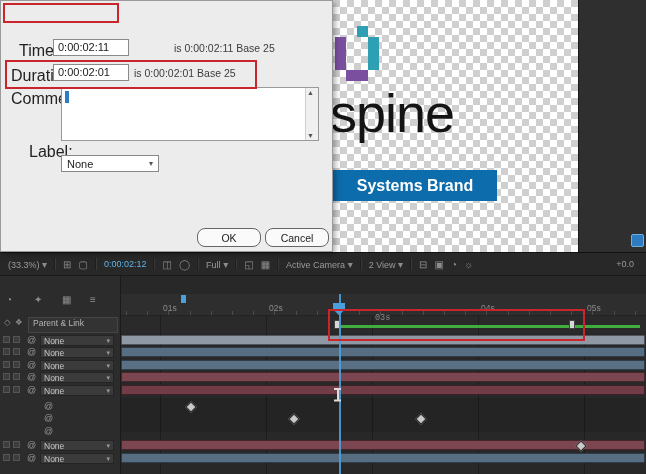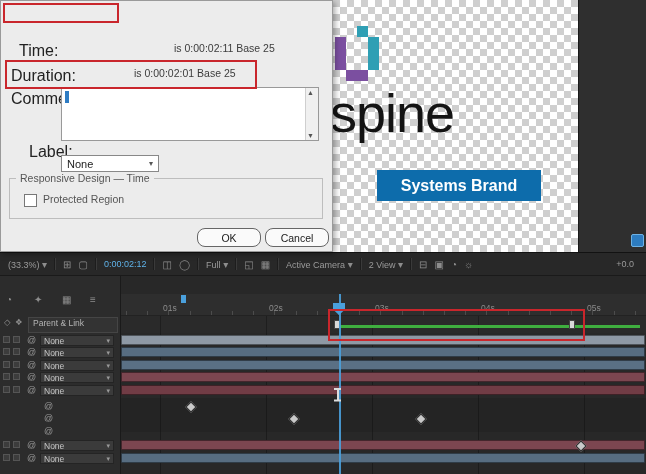--- a/index.html
+++ b/index.html
@@ -122,21 +122,21 @@
         <div class="pcell" style="left: 0px; top: 11px; background: rgb(123, 79, 160);"></div>
         <div class="pcell" style="left: 33px; top: 11px; background: rgb(47, 159, 180);"></div>
         <div class="pcell" style="left: 0px; top: 22px; background: rgb(123, 79, 160);"></div>
         <div class="pcell" style="left: 33px; top: 22px; background: rgb(47, 159, 180);"></div>
         <div class="pcell" style="left: 0px; top: 33px; background: rgb(123, 79, 160);"></div>
         <div class="pcell" style="left: 33px; top: 33px; background: rgb(47, 159, 180);"></div>
         <div class="pcell" style="left: 11px; top: 44px; background: rgb(123, 79, 160);"></div>
         <div class="pcell" style="left: 22px; top: 44px; background: rgb(123, 79, 160);"></div>
       </div>
     <div class="logo-word">spine</div>
-    <div class="banner" id="banner" style="background: rgb(13, 108, 171); margin-left: 44px;">
+    <div class="banner" id="banner" style="background: rgb(13, 108, 171);">
       <span>Systems Brand</span>
     </div>
   </div>
   <div class="right-strip">
     <div class="strip-icon"></div>
   </div>
 
   <div class="toolbar">
     <span>
       <span>(33.3%)</span>
@@ -198,21 +198,21 @@
   <div class="mhandle" style="left:569px;top:320px;"></div>
   <div class="playhead-line"></div>
   <div class="playhead-handle"></div>
   <div class="ibeam"></div>
 
   <div class="abs" id="gen" style="left:0;top:0;width:646px;height:474px;pointer-events:none;">
       <div class="rlabel" style="left: 163px; top: 303px;">01s</div>
       <div class="gridline" style="left: 160px; top: 316px; height: 158px;"></div>
       <div class="rlabel" style="left: 269px; top: 303px;">02s</div>
       <div class="gridline" style="left: 266px; top: 316px; height: 158px;"></div>
-      <div class="rlabel" style="left: 375px; top: 303px;">03s</div>
+      <div class="rlabel" style="left: 375px; top: 313px; font-family: Liberation Mono, monospace;">03s</div>
       <div class="gridline" style="left: 372px; top: 316px; height: 158px;"></div>
       <div class="rlabel" style="left: 481px; top: 303px; text-align: right;">04s</div>
       <div class="gridline" style="left: 478px; top: 316px; height: 158px;"></div>
       <div class="rlabel" style="left: 587px; top: 303px;">05s</div>
       <div class="gridline" style="left: 584px; top: 316px; height: 158px;"></div>
       <div class="tick" style="left: 126px;"></div>
       <div class="tick" style="left: 147.2px;"></div>
       <div class="tick" style="left: 168.4px;"></div>
       <div class="tick" style="left: 189.6px;"></div>
       <div class="tick" style="left: 210.8px;"></div>
@@ -300,44 +300,41 @@
         <span class="caret">▾</span>
       </div>
     </div>
 
   <div class="annot" style="left:328px;top:309px;width:253px;height:28px;z-index:20;"></div>
 
   <div class="dialog">
     <div class="annot" style="left:2px;top:2px;width:112px;height:16px;"></div>
 
     <div class="dlabel" style="left:18px;top:41px;">Time:</div>
+    <div class="vbox" style="left:52px;top:38px;">0:00:02:11</div>
     <div class="dinfo" style="left:133px;top:41px;padding-left:40px;">is 0:00:02:11  Base 25</div>
 
     <div class="dlabel" style="left:10px;top:66px;">Duration:</div>
+    <div class="vbox" style="left:52px;top:63px;">0:00:02:01</div>
     <div class="dinfo" style="left:133px;top:66px;">is 0:00:02:01  Base 25</div>
     <div class="annot" style="left:4px;top:59px;width:248px;height:25px;"></div>
 
     <div class="dlabel" style="left:10px;top:89px;">Comment:</div>
     <div class="dtextarea">
       <div class="caret-block"></div>
       <div class="scrollstrip">
         <span class="up">▲</span>
         <span class="down">▼</span>
       </div>
     </div>
 
     <div class="dlabel" style="left:28px;top:142px;">Label:</div>
     <div class="dselect">
       <span>None</span>
       <span style="font-size:8px;color:#555;">▾</span>
     </div>
 
-    <div class="group">
-      <div class="legend">Responsive Design — Time</div>
-      <div class="checkbox"></div>
-      <div class="cblabel">Protected Region</div>
-    </div>
 
     <div class="dbtn" style="left:196px;">OK</div>
     <div class="dbtn" style="left:264px;">Cancel</div>
   </div>
 
 </div>
 
 </body></html>

